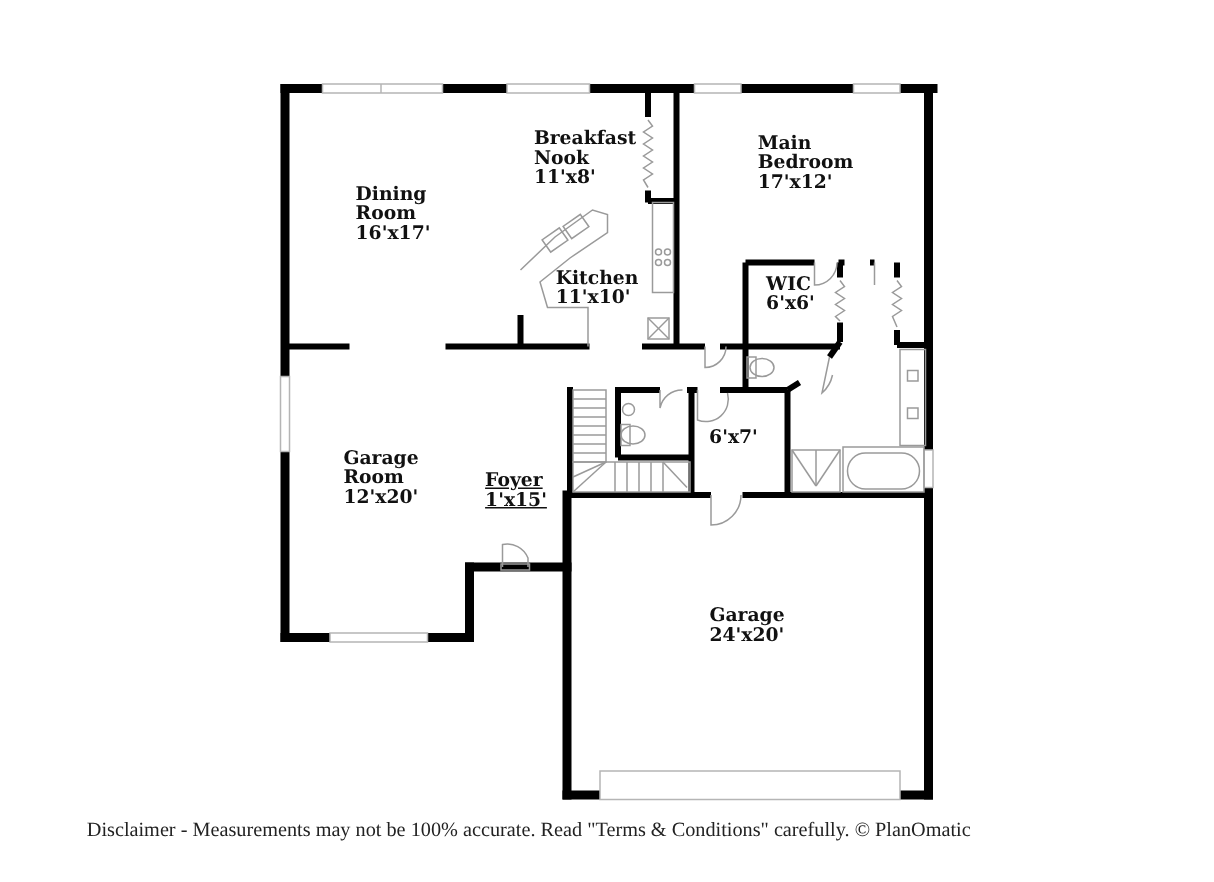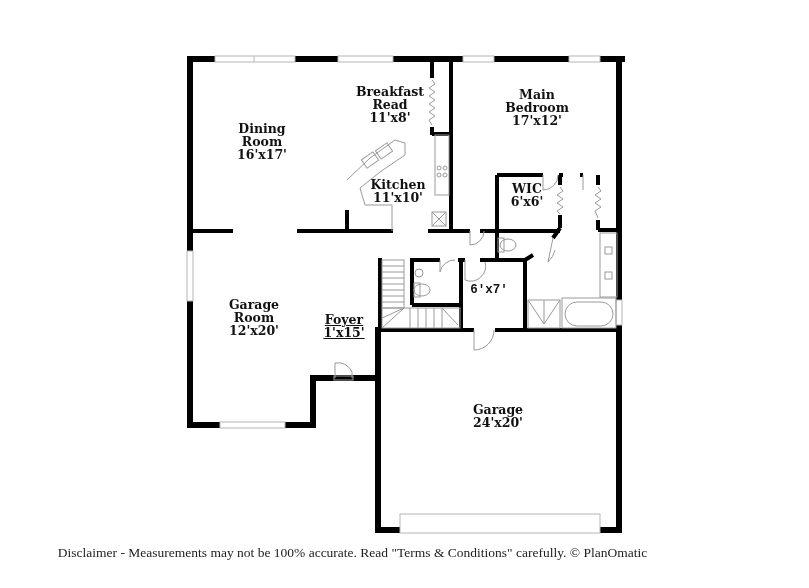--- a/index.html
+++ b/index.html
@@ -1,18 +1,18 @@
 <!DOCTYPE html>
 <html><head>
 <meta charset="utf-8">
 <style>
   html, body { margin: 0; padding: 0; background: #ffffff; }
   body { width: 809px; height: 588px; position: relative; overflow: hidden; font-family: "DejaVu Serif", serif; }
   #plan { position: absolute; left: 0; top: 0; }
-  .room-label { position: absolute; text-align: center; font-family: "DejaVu Serif", serif; font-weight: bold; font-size: 12.5px; line-height: 13px; color: #111; transform: translateX(-50%); white-space: nowrap; }
+  .room-label { position: absolute; text-align: left; font-family: "DejaVu Serif", serif; font-weight: bold; font-size: 12.5px; line-height: 13px; color: #111; transform: translateX(-50%); white-space: nowrap; }
   .room-label span { display: block; }
   .disclaimer { position: absolute; left: 0; width: 705px; top: 545px; text-align: center; font-family: "Liberation Serif", serif; font-size: 13.5px; color: #222; }
 </style>
 </head>
 <body>
 
 <svg id="plan" width="809" height="588" viewBox="0 0 809 588" xmlns="http://www.w3.org/2000/svg">
 
   <g stroke="#000" stroke-width="6" fill="none" stroke-linecap="square">
 
@@ -151,37 +151,37 @@
   </g>
 </svg>
 
 <div class="room-label" style="left:246px;top:122px;margin-left:16px;">
   <span>Dining</span>
   <span>Room</span>
   <span>16'x17'</span>
 </div>
 <div class="room-label" style="left:390px;top:85px;">
   <span>Breakfast</span>
-  <span>Read</span>
+  <span>Nook</span>
   <span>11'x8'</span>
 </div>
 <div class="room-label" style="left:398px;top:178px;">
   <span>Kitchen</span>
   <span>11'x10'</span>
 </div>
 <div class="room-label" style="left:537px;top:88px;">
   <span>Main</span>
   <span>Bedroom</span>
   <span>17'x12'</span>
 </div>
 <div class="room-label" style="left:527px;top:182px;">
   <span>WIC</span>
   <span>6'x6'</span>
 </div>
-<div class="room-label" style="left:489px;top:284px;font-family:Liberation Mono, monospace;">
+<div class="room-label" style="left:489px;top:284px;">
   <span>6'x7'</span>
 </div>
 <div class="room-label" style="left:254px;top:298px;">
   <span>Garage</span>
   <span>Room</span>
   <span>12'x20'</span>
 </div>
 <div class="room-label" style="left:344px;top:313px;text-decoration:underline;">
   <span>Foyer</span>
   <span>1'x15'</span>

